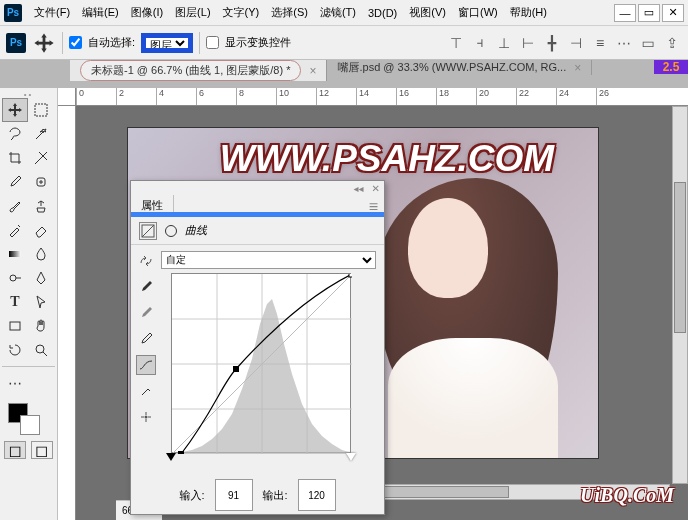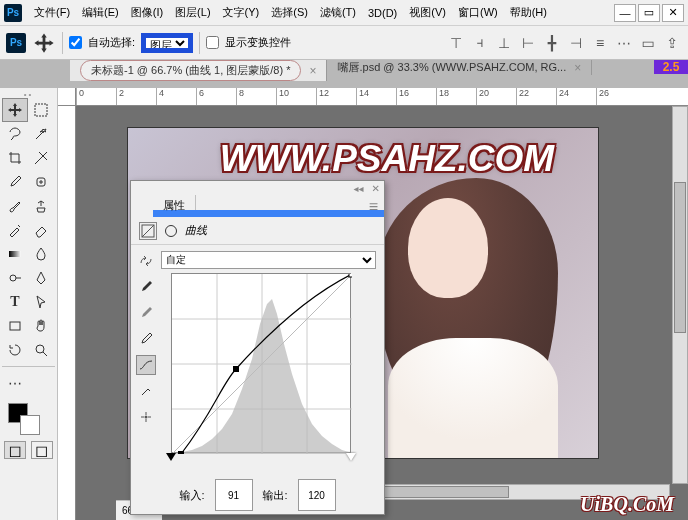--- a/index.html
+++ b/index.html
@@ -54,26 +54,26 @@
 .ruler-h { position: absolute; top: 0; left: 18px; right: 0; height: 18px; background: #fff; border-bottom: 1px solid #888; display: flex; font-size: 9px; color: #555; overflow: hidden; }
 .ruler-h .tick { flex: 0 0 40px; border-left: 1px solid #aaa; padding-left: 2px; }
 .ruler-v { position: absolute; top: 18px; left: 0; bottom: 0; width: 18px; background: #fff; border-right: 1px solid #888; }
 .ruler-corner { position: absolute; top: 0; left: 0; width: 18px; height: 18px; background: #fff; border-right: 1px solid #888; border-bottom: 1px solid #888; }
 .canvas { position: absolute; left: 70px; top: 40px; width: 470px; height: 330px; background: linear-gradient(135deg, #c8c4d4 0%, #b8a8b4 40%, #d8d0d8 100%); box-shadow: 0 0 0 1px #333; overflow: hidden; }
 .canvas .watermark { position: absolute; top: 10px; left: 50%; transform: translateX(-50%); font-size: 37px; font-weight: 900; color: #fff; font-family: Arial Black, Arial; text-shadow: -2px -2px 0 #7a1a1a, 2px -2px 0 #7a1a1a, -2px 2px 0 #7a1a1a, 2px 2px 0 #7a1a1a, 0 0 6px rgba(0,0,0,0.4); letter-spacing: 0; font-style: italic; white-space: nowrap; padding-left: 48px; }
 .canvas .girl { position: absolute; right: 20px; top: 40px; width: 220px; height: 290px; }
 .girl .face { position: absolute; left: 50px; top: 30px; width: 80px; height: 100px; background: #f6dfd4; border-radius: 50% 50% 45% 45%; }
 .girl .hair { position: absolute; left: 20px; top: 10px; width: 180px; height: 260px; background: radial-gradient(ellipse at 40% 20%, #6b4238 0%, #4a2e28 60%, #3a231e 100%); border-radius: 60% 50% 40% 60% / 40% 40% 70% 60%; opacity: 0.92; }
 .girl .dress { position: absolute; left: 30px; bottom: 0; width: 170px; height: 120px; background: radial-gradient(circle at 50% 0%, #fff 0%, #f5eee8 70%); border-radius: 40% 40% 0 0; }
-.uibq { position: absolute; right: 14px; bottom: 4px; font-size: 20px; font-weight: 900; color: #fff; font-family: Arial Black; text-shadow: -1px -1px 0 #7a1a1a, 1px -1px 0 #7a1a1a, -1px 1px 0 #7a1a1a, 1px 1px 0 #7a1a1a; font-style: italic; }
+.uibq { position: absolute; right: 14px; bottom: 13px; font-size: 20px; font-weight: 900; color: #fff; font-family: Arial Black; text-shadow: -1px -1px 0 #7a1a1a, 1px -1px 0 #7a1a1a, -1px 1px 0 #7a1a1a, 1px 1px 0 #7a1a1a; font-style: italic; }
 
 
 .props { position: absolute; left: 130px; top: 180px; width: 255px; height: 335px; background: #f0f0f0; border: 1px solid #888; box-shadow: 2px 2px 6px rgba(0,0,0,0.3); }
 .props .pbar { height: 14px; display: flex; justify-content: flex-end; align-items: center; padding: 0 4px; gap: 8px; color: #888; font-size: 10px; }
-.props .ptab { height: 22px; border-bottom: 7px solid #3b82f6; display: flex; margin-left: 22px; }
+.props .ptab { height: 22px; border-bottom: 5px solid #3b82f6; display: flex; }
 .props .ptab .t { padding: 3px 10px; font-size: 11px; background: #f0f0f0; border-right: 1px solid #c0c0c0; }
 .props .ptype { height: 28px; display: flex; align-items: center; gap: 8px; padding: 0 8px; border-bottom: 1px solid #d0d0d0; }
 .props .ptype .adj-icon { width: 18px; height: 18px; border: 1px solid #888; display: flex; align-items: center; justify-content: center; }
 .props .ptype .dot { width: 12px; height: 12px; border: 1.5px solid #333; border-radius: 50%; }
 .props .ptype .lbl { font-size: 11px; font-style: italic; }
 .props .pbody { display: flex; height: 230px; }
 .props .pside { width: 30px; display: flex; flex-direction: column; align-items: center; gap: 6px; padding-top: 6px; }
 .props .pside .pb { width: 20px; height: 20px; display: flex; align-items: center; justify-content: center; color: #555; }
 .props .pside .pb.active { background: #d0d0d0; border: 1px solid #888; }
 .props .curve-area { flex: 1; padding: 4px 8px 0 0; }

